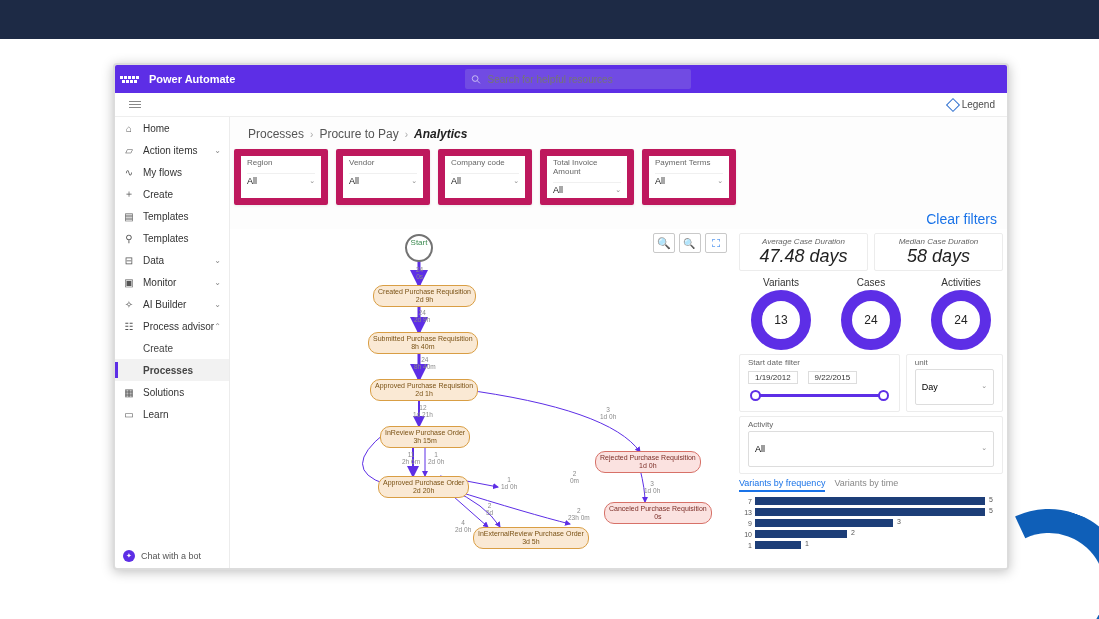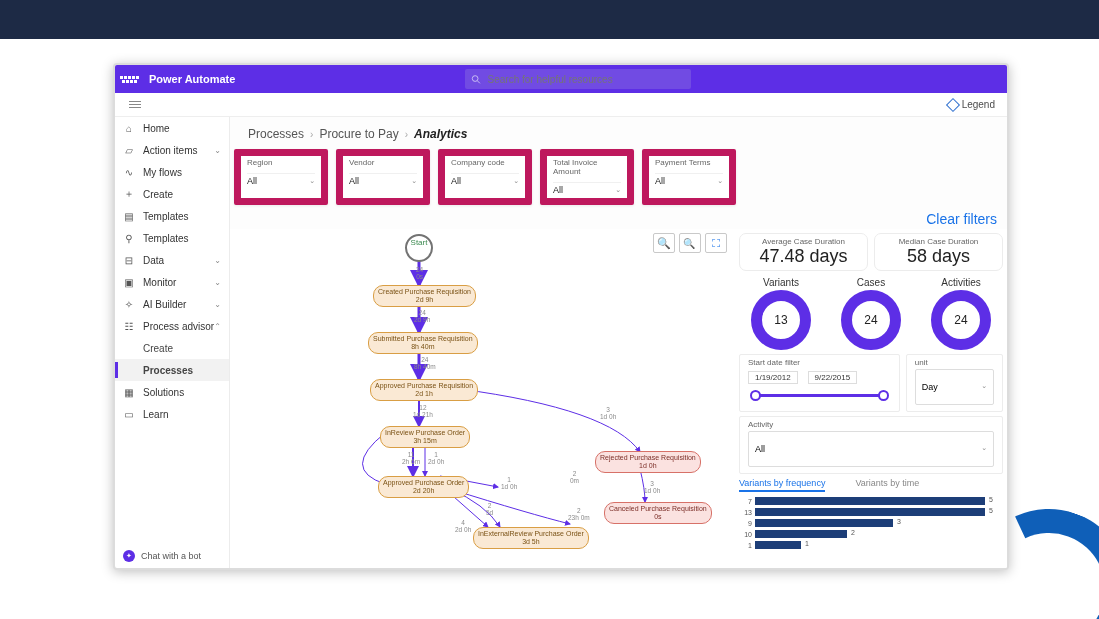--- a/index.html
+++ b/index.html
@@ -44,35 +44,35 @@
   .zoom-ctrls{position:absolute;right:8px;top:4px;display:flex;gap:4px;}
   .zb{width:22px;height:20px;border:1px solid #c9c9c9;border-radius:2px;background:#fff;display:flex;align-items:center;justify-content:center;font-size:11px;color:#1a73e8;cursor:pointer;}
   .flow-node{position:absolute;border-radius:10px;font-size:7px;text-align:center;padding:2px 4px;line-height:1.15;white-space:nowrap;}
   .node-start{border:2px solid #737373;border-radius:50%;width:28px;height:28px;display:flex;align-items:flex-start;justify-content:center;font-size:8px;color:#3b8a50;background:#fff;}
   .node-orange{background:#fae9d4;border:1px solid #d99e44;color:#7a5215;}
   .node-red{background:#fbe2e0;border:1px solid #d77168;color:#7b2e27;}
   .flow-edge-label{position:absolute;font-size:6.5px;color:#8a8a8a;text-align:center;line-height:1.1;}
   svg.flow-lines{position:absolute;left:0;top:0;width:100%;height:100%;}
   .right-panel{width:272px;background:#fff;padding:4px 4px 0;font-size:10px;overflow:hidden;display:flex;flex-direction:column;gap:4px;}
   .metric-row{display:flex;gap:6px;}
-  .metric-card{flex:1;border:1px solid #ececec;background:#fff;padding:3px 6px;border-radius:7px;text-align:center;}
+  .metric-card{flex:1;border:1px solid #ececec;background:#fff;padding:3px 6px;border-radius:2px;text-align:center;font-style:italic;}
   .metric-label{font-size:8px;color:#666;}
   .metric-value{font-size:18px;color:#222;font-weight:400;}
   .donut-row{display:flex;gap:6px;}
   .donut-card{flex:1;text-align:center;}
   .donut-title{font-size:10px;color:#333;padding:2px 0;}
   .donut{width:60px;height:60px;border-radius:50%;border:11px solid #5d2ee6;margin:0 auto;display:flex;align-items:center;justify-content:center;font-size:12px;color:#222;}
   .panel-card{border:1px solid #ececec;border-radius:2px;padding:3px 8px 6px;background:#fff;}
   .panel-title{font-size:8px;color:#666;margin-bottom:2px;}
   .date-inputs{display:flex;gap:10px;font-size:8px;color:#333;padding:2px 0;}
   .date-inputs span{border:1px solid #ddd;padding:1px 6px;background:#fff;}
   .range-track{height:3px;background:#5d2ee6;margin:8px 6px;border-radius:2px;position:relative;}
   .range-thumb{width:11px;height:11px;border:2px solid #5d2ee6;background:#fff;border-radius:50%;position:absolute;top:-4px;}
   .unit-sel{display:flex;align-items:flex-start;justify-content:space-between;font-size:9px;border:1px solid #ddd;padding:12px 6px;border-radius:2px;}
-  .variant-tabs{display:flex;gap:30px;font-size:9px;}
+  .variant-tabs{display:flex;gap:9px;font-size:9px;}
   .vtab{color:#1a73e8;border-bottom:2px solid #1a73e8;padding-bottom:2px;}
   .vtab.inactive{color:#888;border-bottom:2px solid transparent;}
   .bar-chart{margin-top:4px;}
   .bar-row{display:flex;align-items:center;height:10px;margin-bottom:1px;font-size:7px;color:#555;}
   .bar-row .yl{width:16px;text-align:right;padding-right:3px;}
   .bar-row .bar{height:8px;background:#1d3e78;position:relative;}
   .bar-row .bl{position:absolute;right:-8px;top:-1px;color:#555;}
   .decor{position:absolute;right:-30px;bottom:-50px;width:160px;height:160px;border-radius:50%;border:24px solid #0f5fb8;border-left-color:transparent;border-bottom-color:transparent;transform:rotate(20deg);}
 </style>
 </head>

